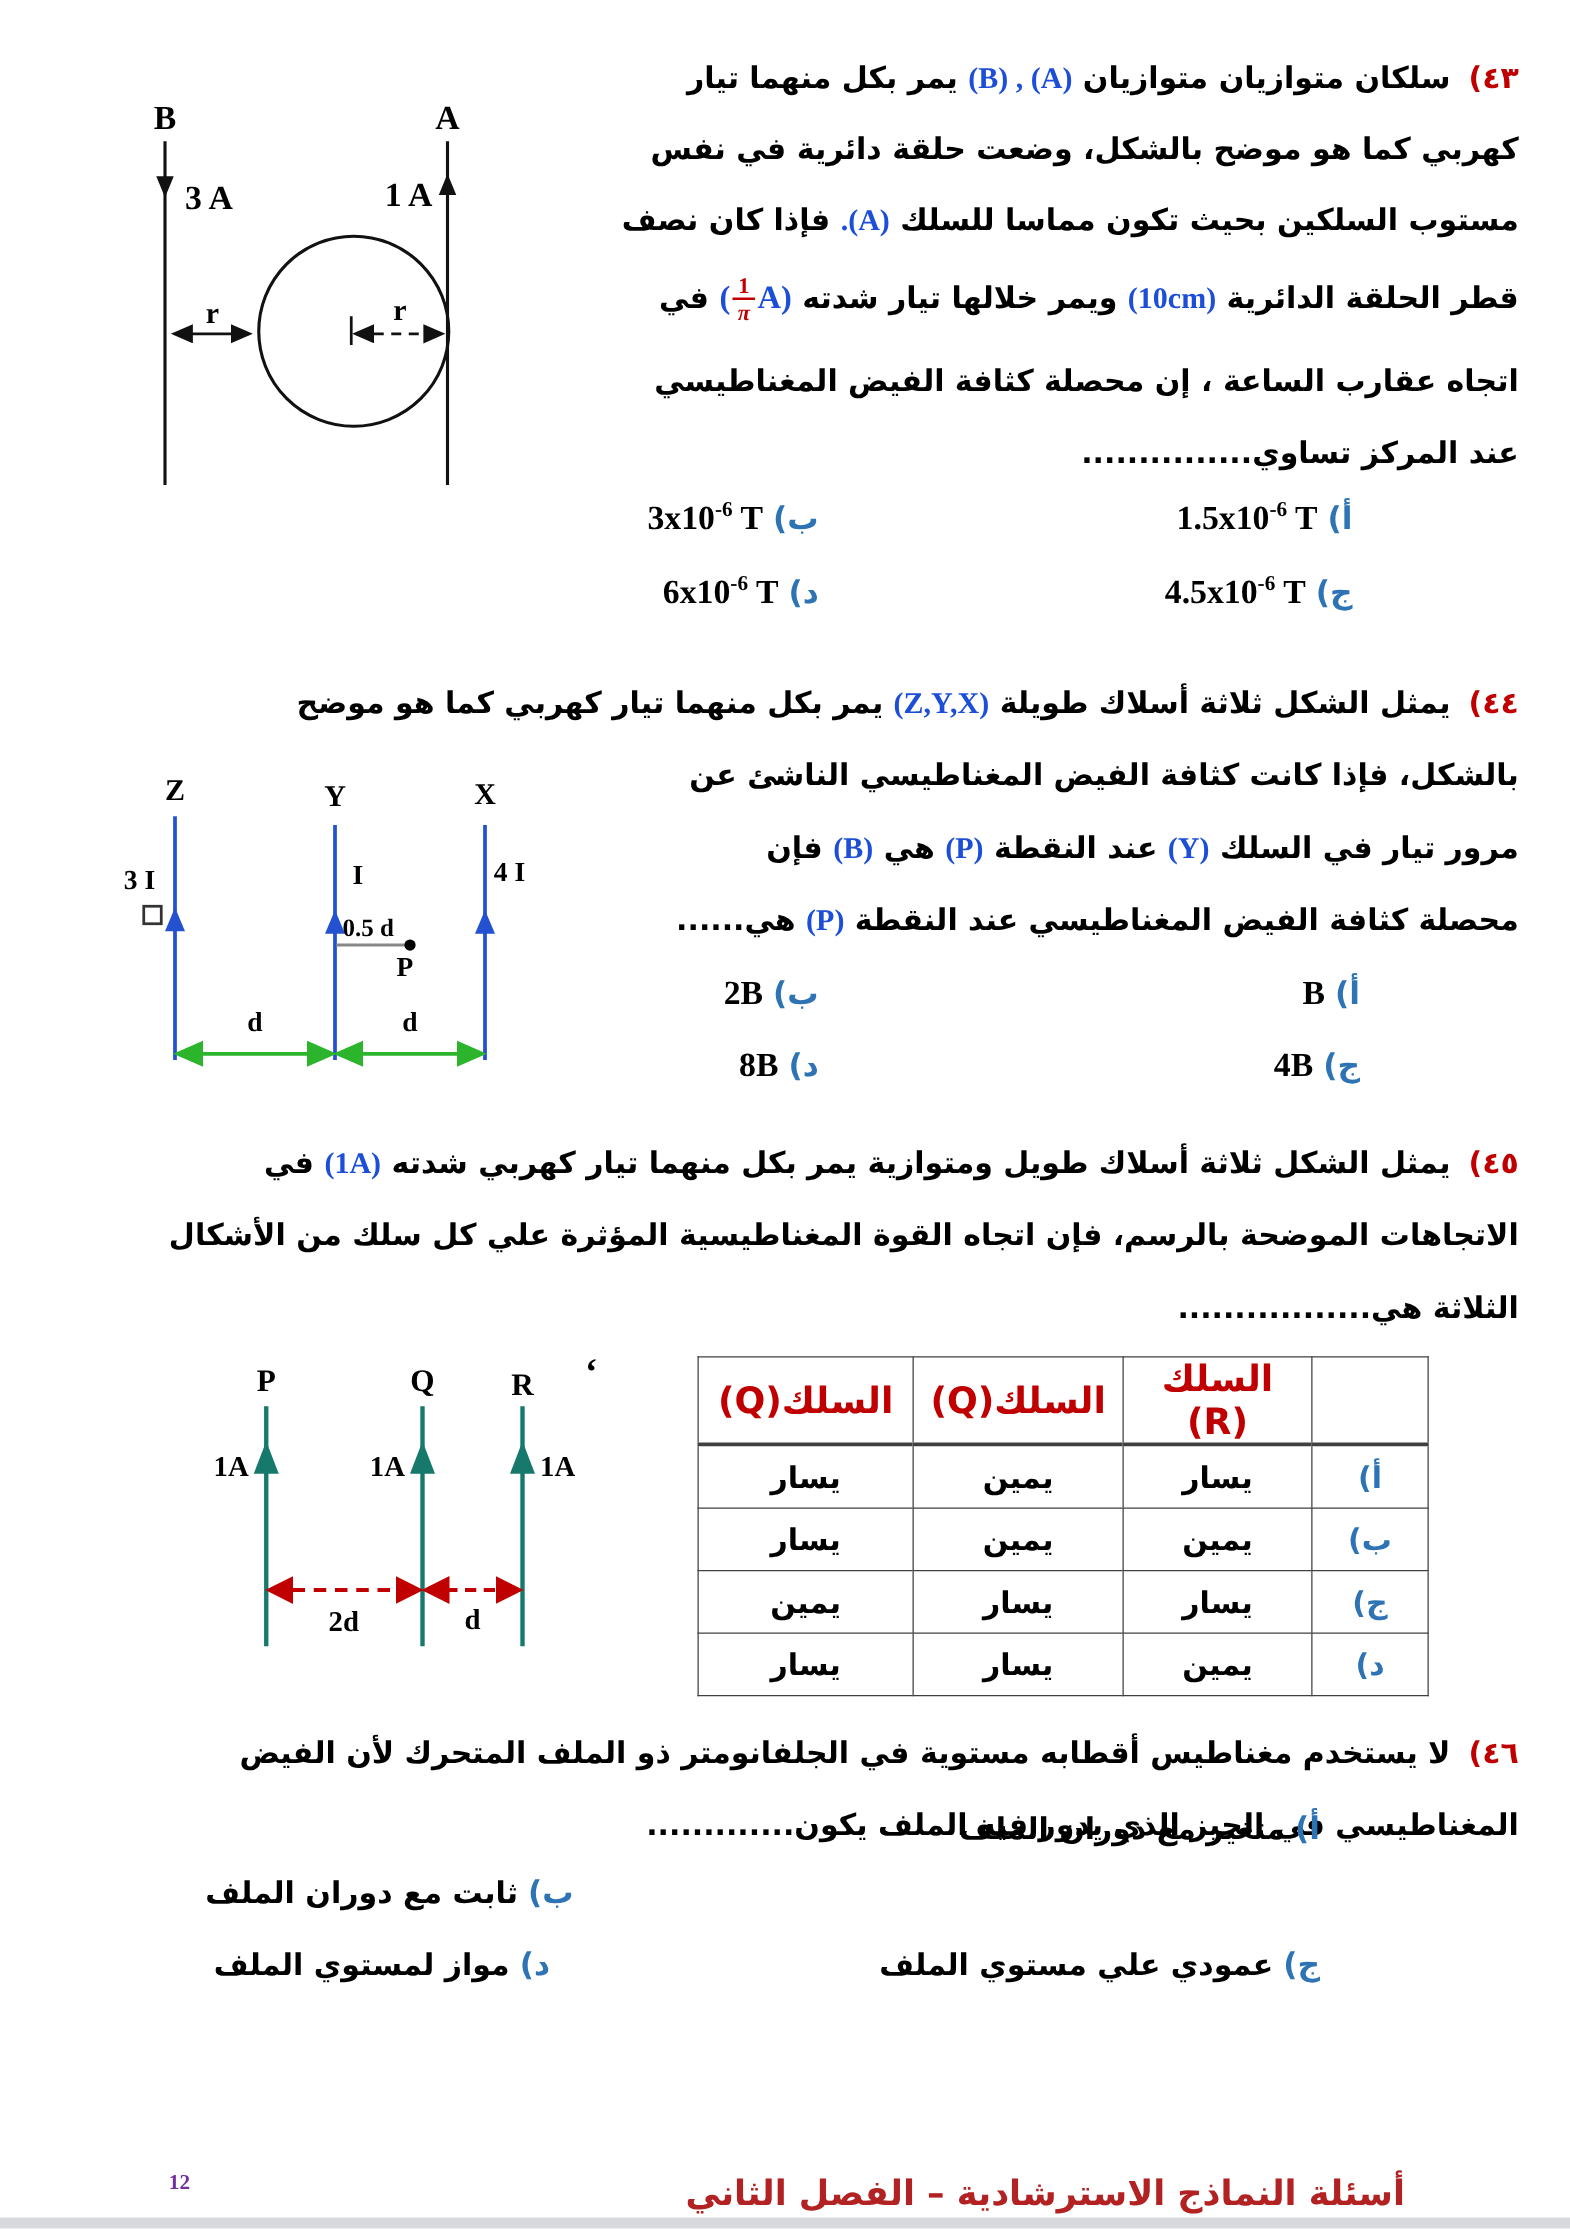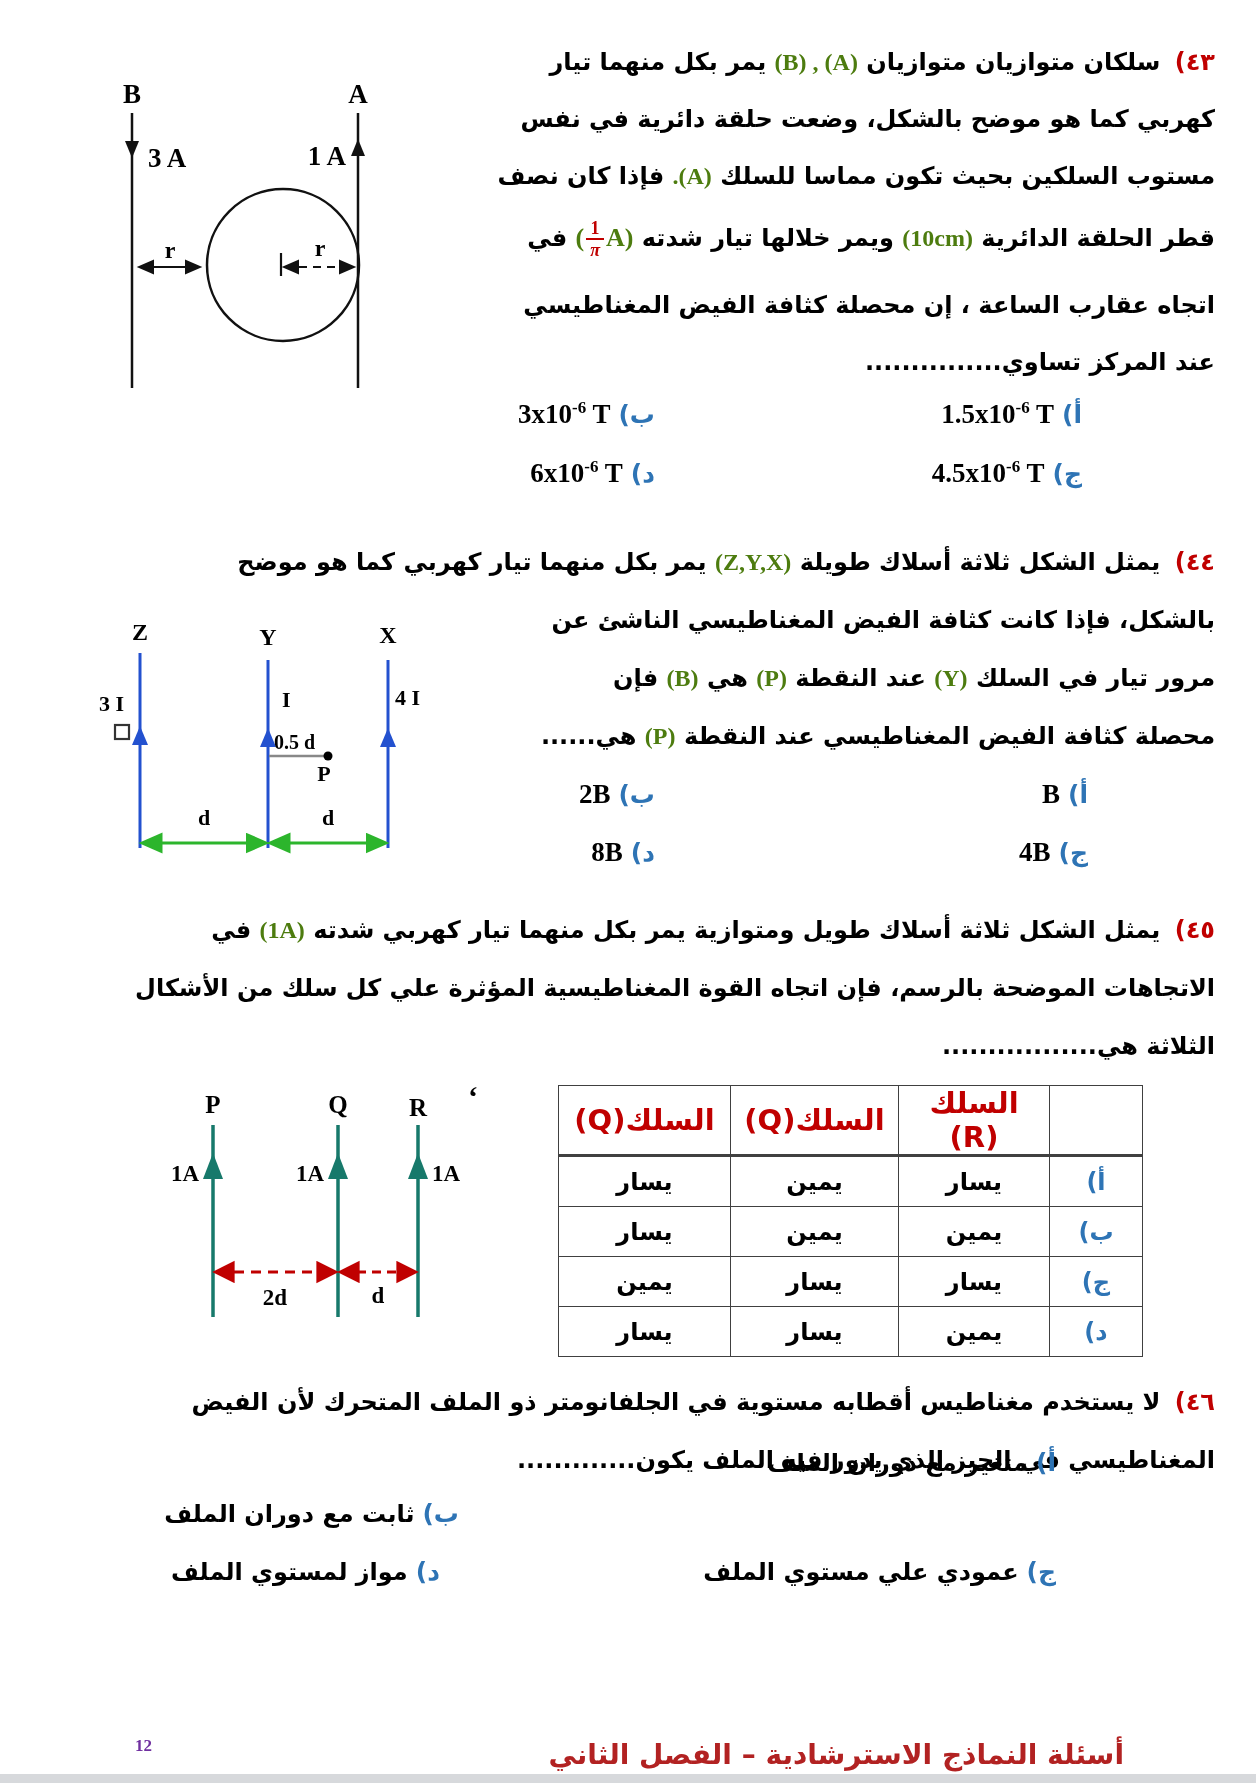--- a/index.html
+++ b/index.html
@@ -1,20 +1,20 @@
 <!DOCTYPE html>
 <html lang="ar"><head>
 <meta charset="utf-8">
 <style>
   html,body { margin:0; padding:0; background:#fff; }
   .page { position:relative; width:1256px; height:1783px; background:#ffffff;
           font-family:"DejaVu Sans",sans-serif; font-weight:bold; overflow:hidden; }
   .line { position:absolute; direction:rtl; white-space:nowrap; text-align:right;
           font-size:24px; line-height:34px; color:#000; }
-  .red  { color:#4d7c0f; }
+  .red  { color:#1d4ed8; }
   .lat  { font-family:"Liberation Serif",serif; }
   .qnum { color:#C00000; margin-left:6px; }
   .opt  { position:absolute; direction:rtl; white-space:nowrap; font-size:24px; }
   .opt .letter { color:#2E74B5; font-size:25px; margin-left:8px; }
   .opt .val { font-family:"Liberation Serif",serif; font-size:27px; color:#000; }
   .opt sup { font-size:17px; }
   .frac { display:inline-flex; flex-direction:column; align-items:center; vertical-align:middle;
           line-height:1; font-size:18px; color:#C00000; font-family:"Liberation Serif",serif;
           font-weight:bold; margin:0 2px; }
   .frac .num { padding-bottom:1px; }

